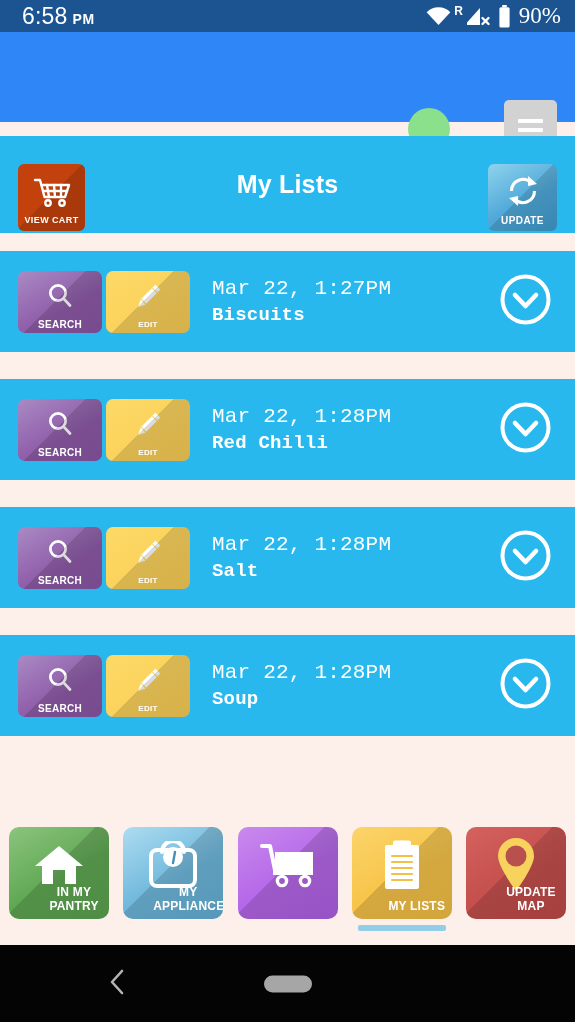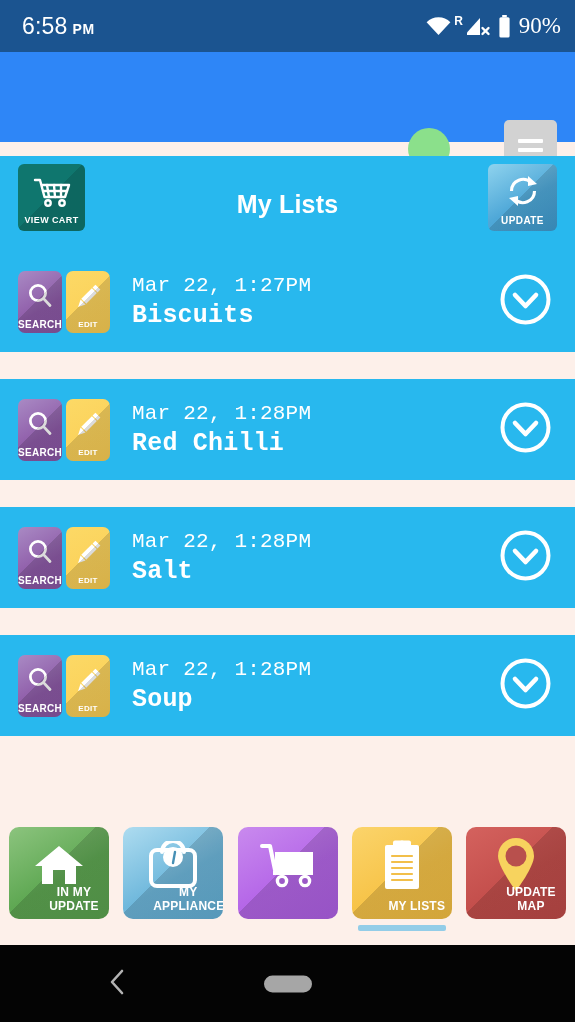--- a/index.html
+++ b/index.html
@@ -6,21 +6,21 @@
   html, body {
     width: 575px; height: 1022px;
     background: #FDF0EA;
     font-family: "Liberation Sans", sans-serif;
     overflow: hidden;
   }
   .phone { position: relative; width: 575px; height: 1022px; background: #FDF0EA; }
 
   
   .status-bar {
-    height: 52px; background: #1B5490; color: #fff;
+    height: 32px; background: #1B5490; color: #fff;
     display: flex; align-items: center; justify-content: space-between;
     padding: 0 14px 0 22px;
   }
   .status-time { font-size: 23px; font-weight: 500; letter-spacing: .2px; display:flex; align-items:baseline; gap:5px;}
   .status-time .ampm { font-size: 14px; font-weight: 600; letter-spacing:.5px;}
   .status-icons { display: flex; align-items: center; gap: 7px; }
   .status-icons svg { display: block; }
   .battery-pct { font-size: 23px; font-weight: 500; margin-left: 1px; font-family: Liberation Serif, serif;}
 
   
@@ -62,53 +62,53 @@
     position: absolute; inset: 0;
     background: linear-gradient(135deg, rgba(0,0,0,0) 48%, rgba(0,0,0,.13) 48%);
   }
   .tile .glyph { position: relative; z-index: 2; }
   .tile .cap {
     position: absolute; z-index: 3; bottom: 4px; left: 0; right: 0;
     text-align: center; color: #fff; font-weight: bold;
     letter-spacing: .4px;
   }
 
-  .cart-tile { left: 18px; top: 164px; width: 67px; height: 67px; background: #0f766e; }
+  .cart-tile { left: 18px; top: 164px; width: 67px; height: 67px; background: #c2410c; }
   .cart-tile .cap { font-size: 9px; bottom: 6px; }
   .update-tile { right: 18px; top: 164px; width: 69px; height: 67px;
                  background: linear-gradient(150deg,#8FD3EE 0%,#4FA8D8 55%,#3E9ACE 100%); }
   .update-tile .cap { font-size: 10px; bottom: 5px; }
 
   
   .list { position: absolute; top: 251px; left: 0; right: 0; }
   .row {
     position: relative; height: 101px; background: #28B8EE;
     margin-bottom: 27px; display: flex; align-items: center;
   }
   .row-icon {
-    position: relative; width: 44px; height: 62px; border-radius: 7px;
+    position: relative; width: 84px; height: 62px; border-radius: 7px;
     overflow: hidden; flex: none;
     display: flex; align-items: center; justify-content: center;
   }
   .row-icon .shade {
     position: absolute; inset: 0;
     background: linear-gradient(135deg, rgba(0,0,0,0) 46%, rgba(0,0,0,.14) 46%);
   }
   .row-icon .cap {
     position: absolute; z-index: 3; bottom: 3px; left: 0; right: 0;
     text-align: center; color: #fff; font-weight: bold; letter-spacing: .3px;
   }
   .search-tile { margin-left: 18px; background: linear-gradient(150deg,#A98AC4 0%,#8E5BA8 60%,#8B57A5 100%); }
   .search-tile .cap { font-size: 10px; }
   .edit-tile { margin-left: 4px; background: linear-gradient(150deg,#FCD966 0%,#FBCE54 100%); }
   .edit-tile .cap { font-size: 8px; bottom: 4px; }
 
   .row-text { margin-left: 22px; flex: 1; font-family: Liberation Mono, monospace; }
   .row-date { color: #fff; font-size: 21px; font-weight: 400; letter-spacing: .2px; }
-  .row-name { color: #fff; font-size: 25px; font-weight: bold; margin-top: 4px; letter-spacing: .2px;}
+  .row-name { color: #fff; font-size: 19px; font-weight: bold; margin-top: 4px; letter-spacing: .2px;}
   .row-chevron { margin-right: 23px; flex: none; }
 
   
   .tabbar {
     position: absolute; left: 0; right: 0; bottom: 77px; height: 118px;
     display: flex; align-items: flex-start; justify-content: space-between;
     padding: 0 9px;
   }
   .tab { position: relative; width: 100px; display: flex; flex-direction: column; align-items: center; }
   .tab-tile {
@@ -376,21 +376,21 @@
   <div class="tabbar">
 
     <div class="tab">
       <div class="tab-tile t-pantry">
         <div class="shade"></div>
         <span class="glyph">
           <svg width="52" height="46" viewBox="0 0 52 46">
             <polygon points="26,4 50,24 43,24 43,42 32,42 32,28 20,28 20,42 9,42 9,24 2,24" fill="#ffffff"></polygon>
           </svg>
         </span>
-        <span class="cap">IN MY UPDATE</span>
+        <span class="cap">IN MY PANTRY</span>
       </div>
       <div class="tab-indicator hidden"></div>
     </div>
 
     <div class="tab">
       <div class="tab-tile t-appl">
         <div class="shade"></div>
         <span class="glyph">
           <svg width="50" height="48" viewBox="0 0 50 48">
             <rect x="3" y="9" width="44" height="36" rx="6" fill="none" stroke="#ffffff" stroke-width="4"></rect>

